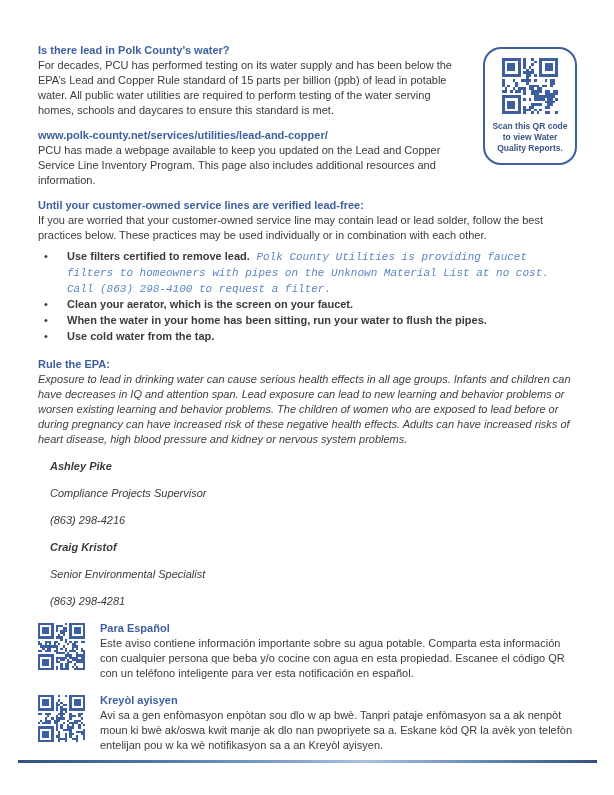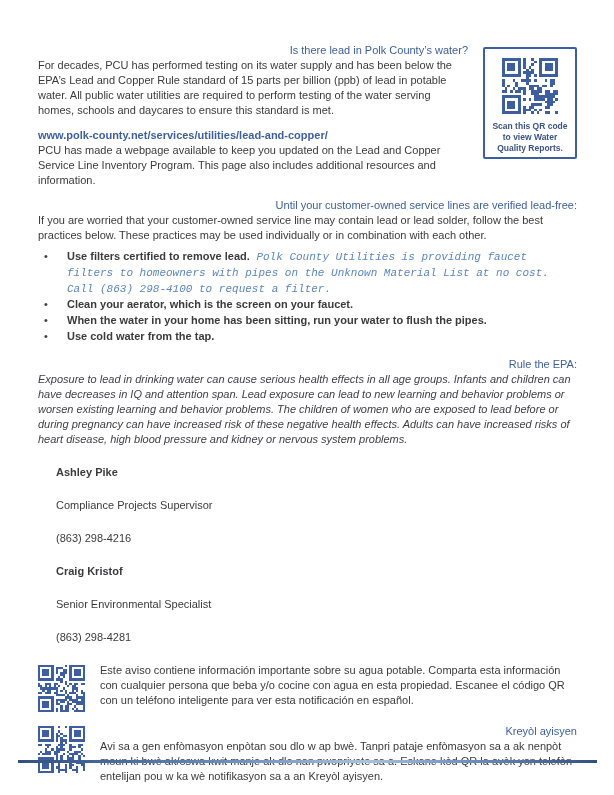--- a/index.html
+++ b/index.html
@@ -8,55 +8,55 @@
     width:614px; height:795px;
     background:#ffffff;
     font-family:"Liberation Sans", sans-serif;
     font-size:11px; line-height:15px;
     color:#3b3b3d;
     box-sizing:border-box;
     padding:43px 37px 0 38px;
     overflow:hidden;
   }
   p { margin:0 0 10px 0; }
-  .h { color:#3d5f9f; font-weight:normal;text-align:right; }
+  .h { color:#3d5f9f; font-weight:bold; }
   .h-block { margin:0; }
   a { text-decoration:none; cursor:pointer; }
   .link { color:#5b86c3; }
   .h-link { color:#3d5f9f; font-weight:bold; }
   .it-blue { color:#5b86c3; font-style:italic;font-family:Liberation Mono, monospace; }
   .it-dark { font-style:italic; color:#404046; }
   .bold-dark { font-weight:bold; color:#3b3b3d; }
 
   
   .qr-box {
     float:right;
     width:80px;
     margin:4px 0 10px 15px;
     border:2.5px solid #3d5f9f;
-    border-radius:2px;
-    padding:9px 5px 3px;
+    border-radius:18px;
+    padding:9px 5px 9px;
     text-align:center;
     background:#fff;
   }
   .qr-large { width:56px; height:56px; margin:0 auto 7px; }
   .qr-caption {
     font-weight:bold; color:#3a5484;
     font-size:8.5px; line-height:11px;
   }
 
   
   .bullets { margin:0 0 12px 0; }
   .bullet { display:flex; }
   .bullet .dot { flex:none; width:29px; box-sizing:border-box; padding-left:6px; color:#3b3b3d; }
   .bullet .btext { flex:1; }
 
   
   .contact { margin-bottom:10px; }
-  .contact div { margin:18px; }
+  .contact div { margin:12px;font-style:italic; }
 
   
   .lang-row { display:flex; margin-bottom:12px; }
   .lang-qr { flex:none; width:47px; height:47px; margin-top:2px; }
   .lang-text { flex:1; margin-left:15px; }
 
   .bottom-rule {
     position:absolute;
     left:18px; right:17px; top:760px; height:3px;
     background:linear-gradient(90deg,#31507e 0%,#4d74a8 22%,#7e9fca 45%,#aac2de 60%,#6d90bf 78%,#31507e 100%);
@@ -389,20 +389,21 @@
           <rect fill="#fff" x="1" y="1" width="5" height="5"></rect>
           <rect x="2" y="2" width="3" height="3"></rect>
           <rect x="14" y="0" width="7" height="7"></rect>
           <rect fill="#fff" x="15" y="1" width="5" height="5"></rect>
           <rect x="16" y="2" width="3" height="3"></rect>
           <rect x="0" y="14" width="7" height="7"></rect>
           <rect fill="#fff" x="1" y="15" width="5" height="5"></rect>
           <rect x="2" y="16" width="3" height="3"></rect>
         </svg></div>
     <div class="lang-text">
+      <div class="h">Para Español</div>
       <div>Este aviso contiene información importante sobre su agua potable. Comparta esta información con cualquier persona que beba y/o cocine con agua en esta propiedad. Escanee el código QR con un teléfono inteligente para ver esta notificación en español.</div>
     </div>
   </div>
 
   <div class="lang-row">
     <div class="lang-qr qr-svg"><svg viewBox="0 0 21 21" width="100%" height="100%" shape-rendering="crispEdges" fill="#3d5f9f">
           <rect x="9" y="0" width="1" height="1"></rect>
           <rect x="12" y="0" width="1" height="1"></rect>
           <rect x="9" y="2" width="1" height="1"></rect>
           <rect x="8" y="3" width="1" height="1"></rect>

